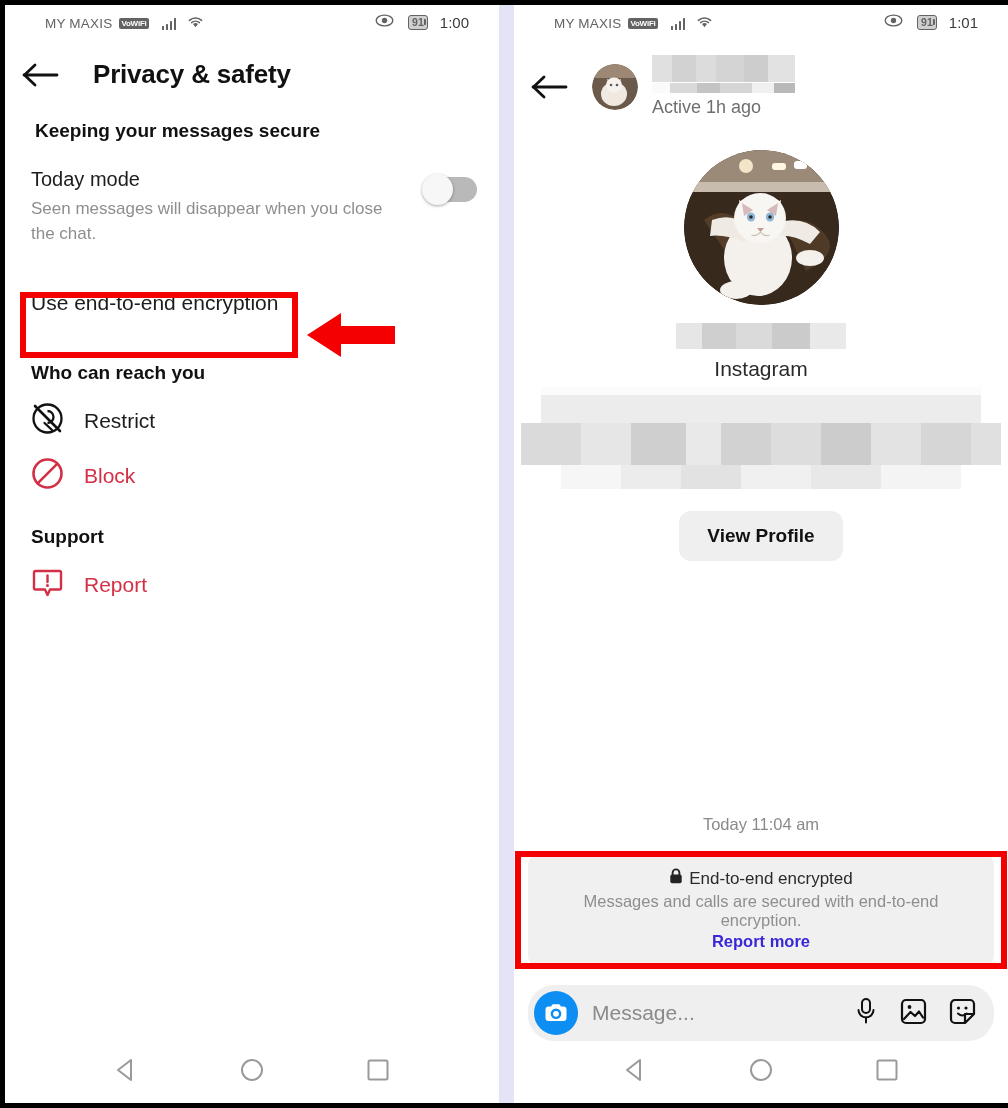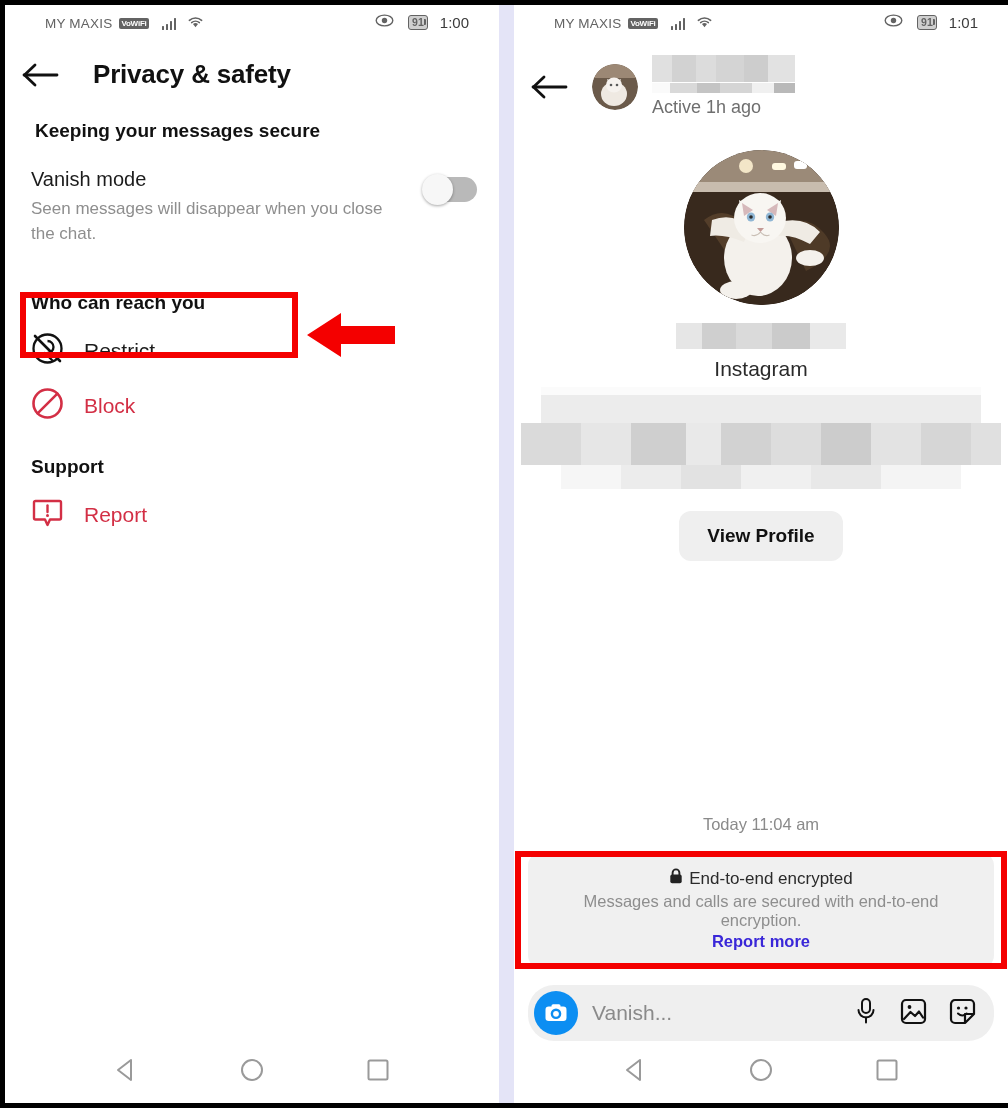--- a/index.html
+++ b/index.html
@@ -318,28 +318,31 @@
           <path d="M2 13 H35" stroke="#111" stroke-width="2.8" stroke-linecap="round"></path>
           <path d="M13 3 L2.5 13 L13 23" stroke="#111" stroke-width="2.8" fill="none" stroke-linecap="round" stroke-linejoin="round"></path>
         </svg>
       </div>
       <div class="lp-title">Privacy &amp; safety</div>
     </div>
 
     <div class="section-head">Keeping your messages secure</div>
 
     <div class="vanish-row">
-      <div class="row-title">Vanish mode</div>
+      <div class="row-title">Today mode</div>
       <div class="row-sub" style="margin-top:5px;max-width:355px;">Seen messages will disappear when you close the chat.</div>
       <div class="toggle">
         <span class="track"></span>
         <span class="knob"></span>
       </div>
     </div>
 
+    <div class="e2e-row">
+      <span class="row-title" style="font-size:21px;">Use end-to-end encryption</span>
+    </div>
 
     <div class="redbox-e2e"></div>
     <div class="red-arrow">
       <svg width="92" height="48" viewBox="0 0 92 48">
         <path d="M2 24 L36 2 L36 15 L90 15 L90 33 L36 33 L36 46 Z" fill="#f40000"></path>
       </svg>
     </div>
 
     <div class="reach-head">Who can reach you</div>
 
@@ -534,21 +537,21 @@
 
       <div class="composer">
         <div class="cam-btn">
           <svg width="26" height="26" viewBox="0 0 26 26">
             <rect x="2.5" y="6.5" width="21" height="14.5" rx="3.2" fill="#fff"></rect>
             <rect x="8.5" y="4.2" width="9" height="4" rx="1.6" fill="#fff"></rect>
             <circle cx="13" cy="13.8" r="5.3" fill="#0c8ef2"></circle>
             <circle cx="13" cy="13.8" r="2.9" fill="#fff"></circle>
           </svg>
         </div>
-        <div class="msg-placeholder">Vanish...</div>
+        <div class="msg-placeholder">Message...</div>
         <div class="composer-icons">
           <span>
             <svg width="24" height="28" viewBox="0 0 24 28">
               <rect x="8" y="2" width="8" height="14" rx="4" fill="none" stroke="#111" stroke-width="2"></rect>
               <path d="M4.5 13 a7.5 7.5 0 0 0 15 0" fill="none" stroke="#111" stroke-width="2" stroke-linecap="round"></path>
               <path d="M12 20.5 V25.5" stroke="#111" stroke-width="2" stroke-linecap="round"></path>
             </svg>
           </span>
           <span>
             <svg width="27" height="27" viewBox="0 0 27 27">

